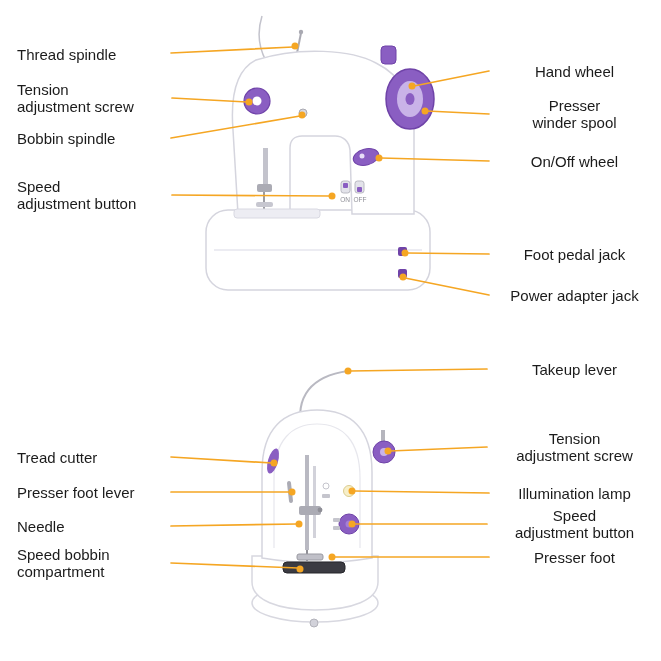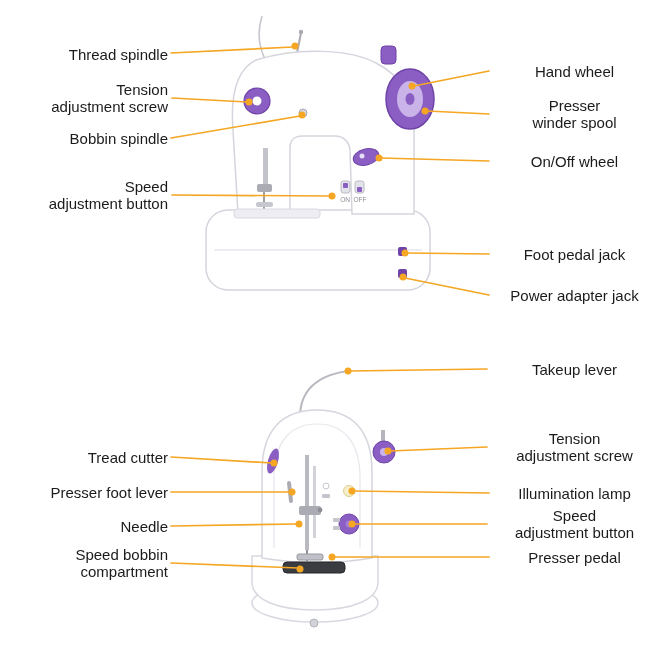--- a/index.html
+++ b/index.html
@@ -1,20 +1,20 @@
 <!DOCTYPE html>
 <html><head>
 <meta charset="utf-8">
 <style>
   html,body{margin:0;padding:0;background:#ffffff;}
   .page{position:relative;width:661px;height:661px;background:#ffffff;overflow:hidden;
         font-family:"Liberation Sans",sans-serif;}
   .stage{position:absolute;left:0;top:0;width:661px;height:661px;}
   .label{position:absolute;font-size:15px;line-height:17px;color:#1b1b1b;}
-  .label.left{left:0;width:168px;text-align:right;}
+  .label.left{left:17px;width:168px;text-align:left;}
   .label.right{left:492px;width:165px;text-align:center;}
   .ln{display:block;}
   .co{stroke:#F5A623;stroke-width:1.7;stroke-linecap:round;fill:none;}
   .cd{fill:#F5A623;}
   svg text{font-family:"Liberation Sans",sans-serif;}
 </style>
 </head>
 <body>
 
 <div class="page">
@@ -256,16 +256,16 @@
     <span class="ln">adjustment screw</span>
   </div>
   <div class="label right" style="top:485px">
     <span class="ln">Illumination lamp</span>
   </div>
   <div class="label right" style="top:507px">
     <span class="ln">Speed</span>
     <span class="ln">adjustment button</span>
   </div>
   <div class="label right" style="top:549px">
-    <span class="ln">Presser pedal</span>
+    <span class="ln">Presser foot</span>
   </div>
 
 </div>
 
 </body></html>

